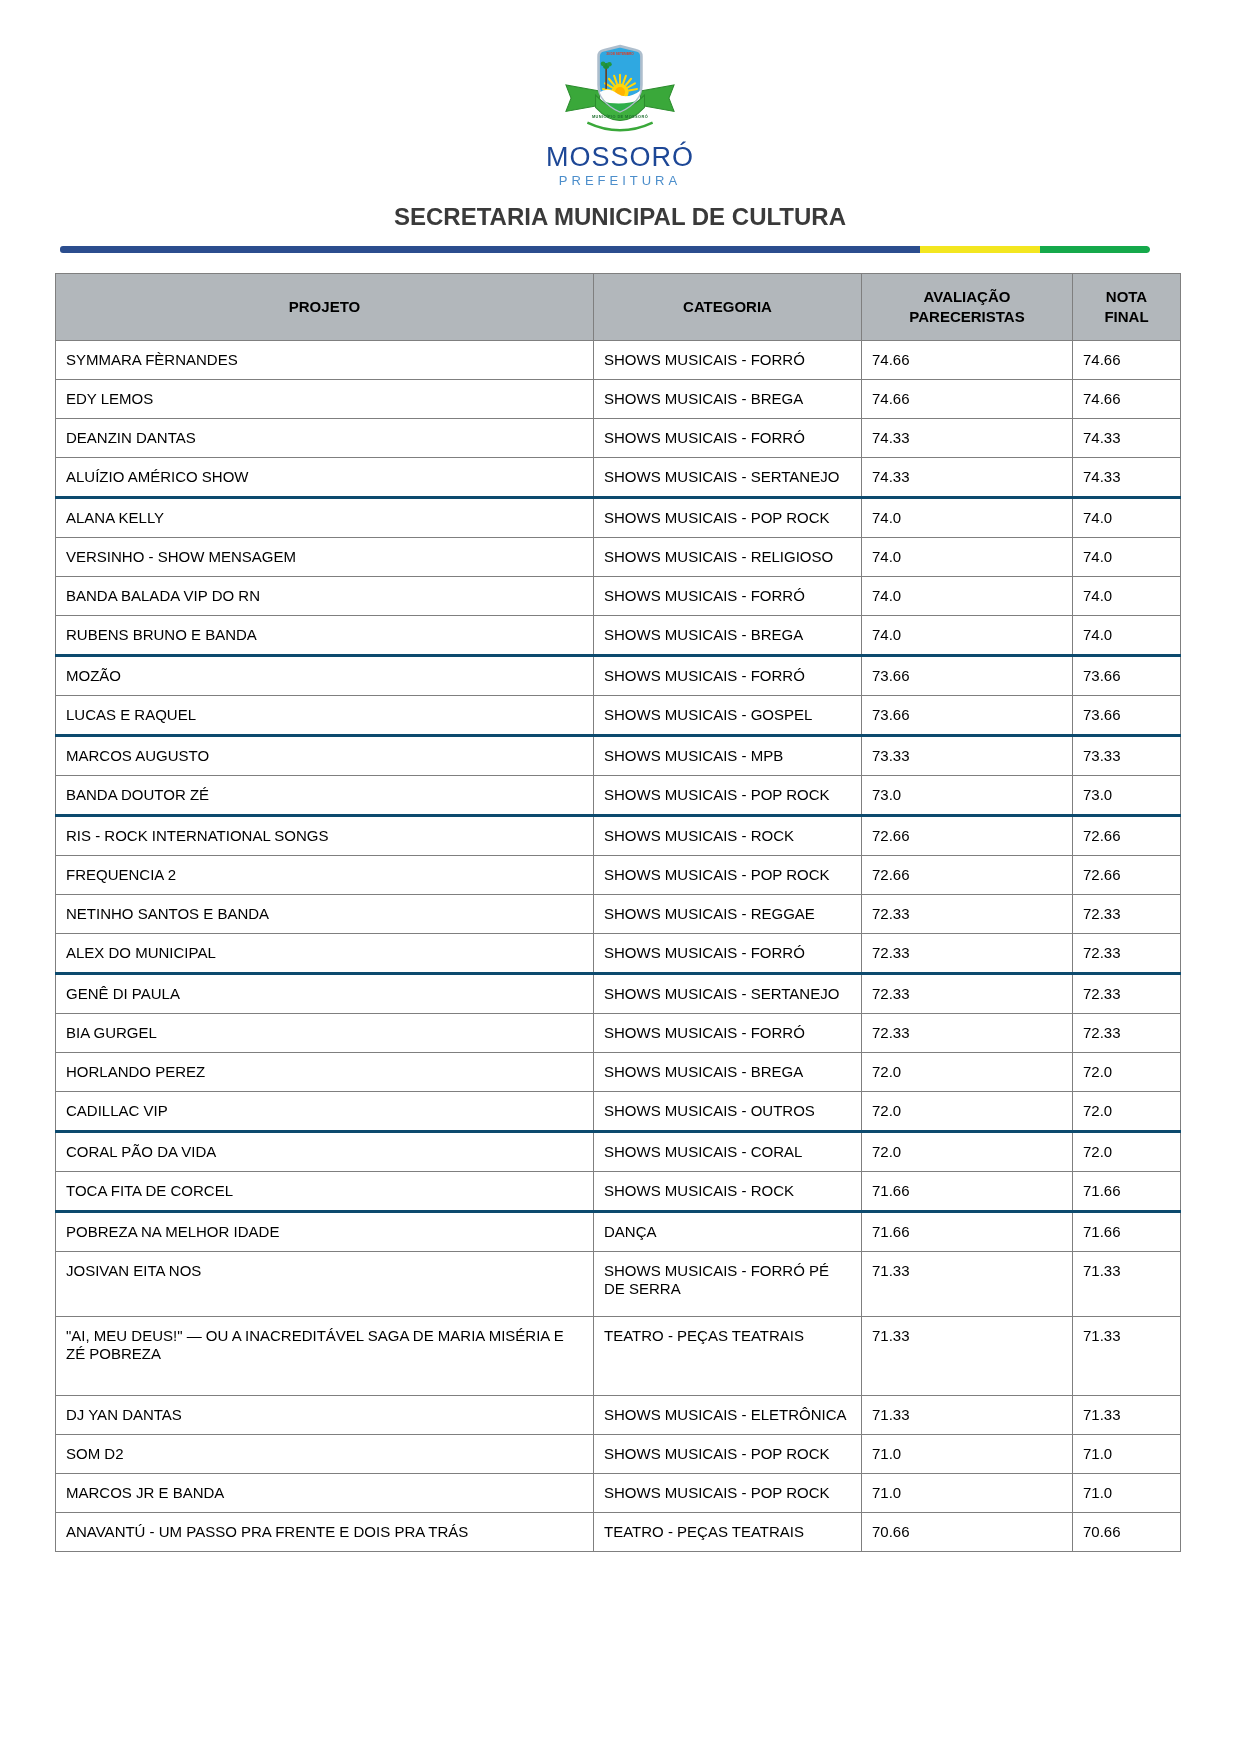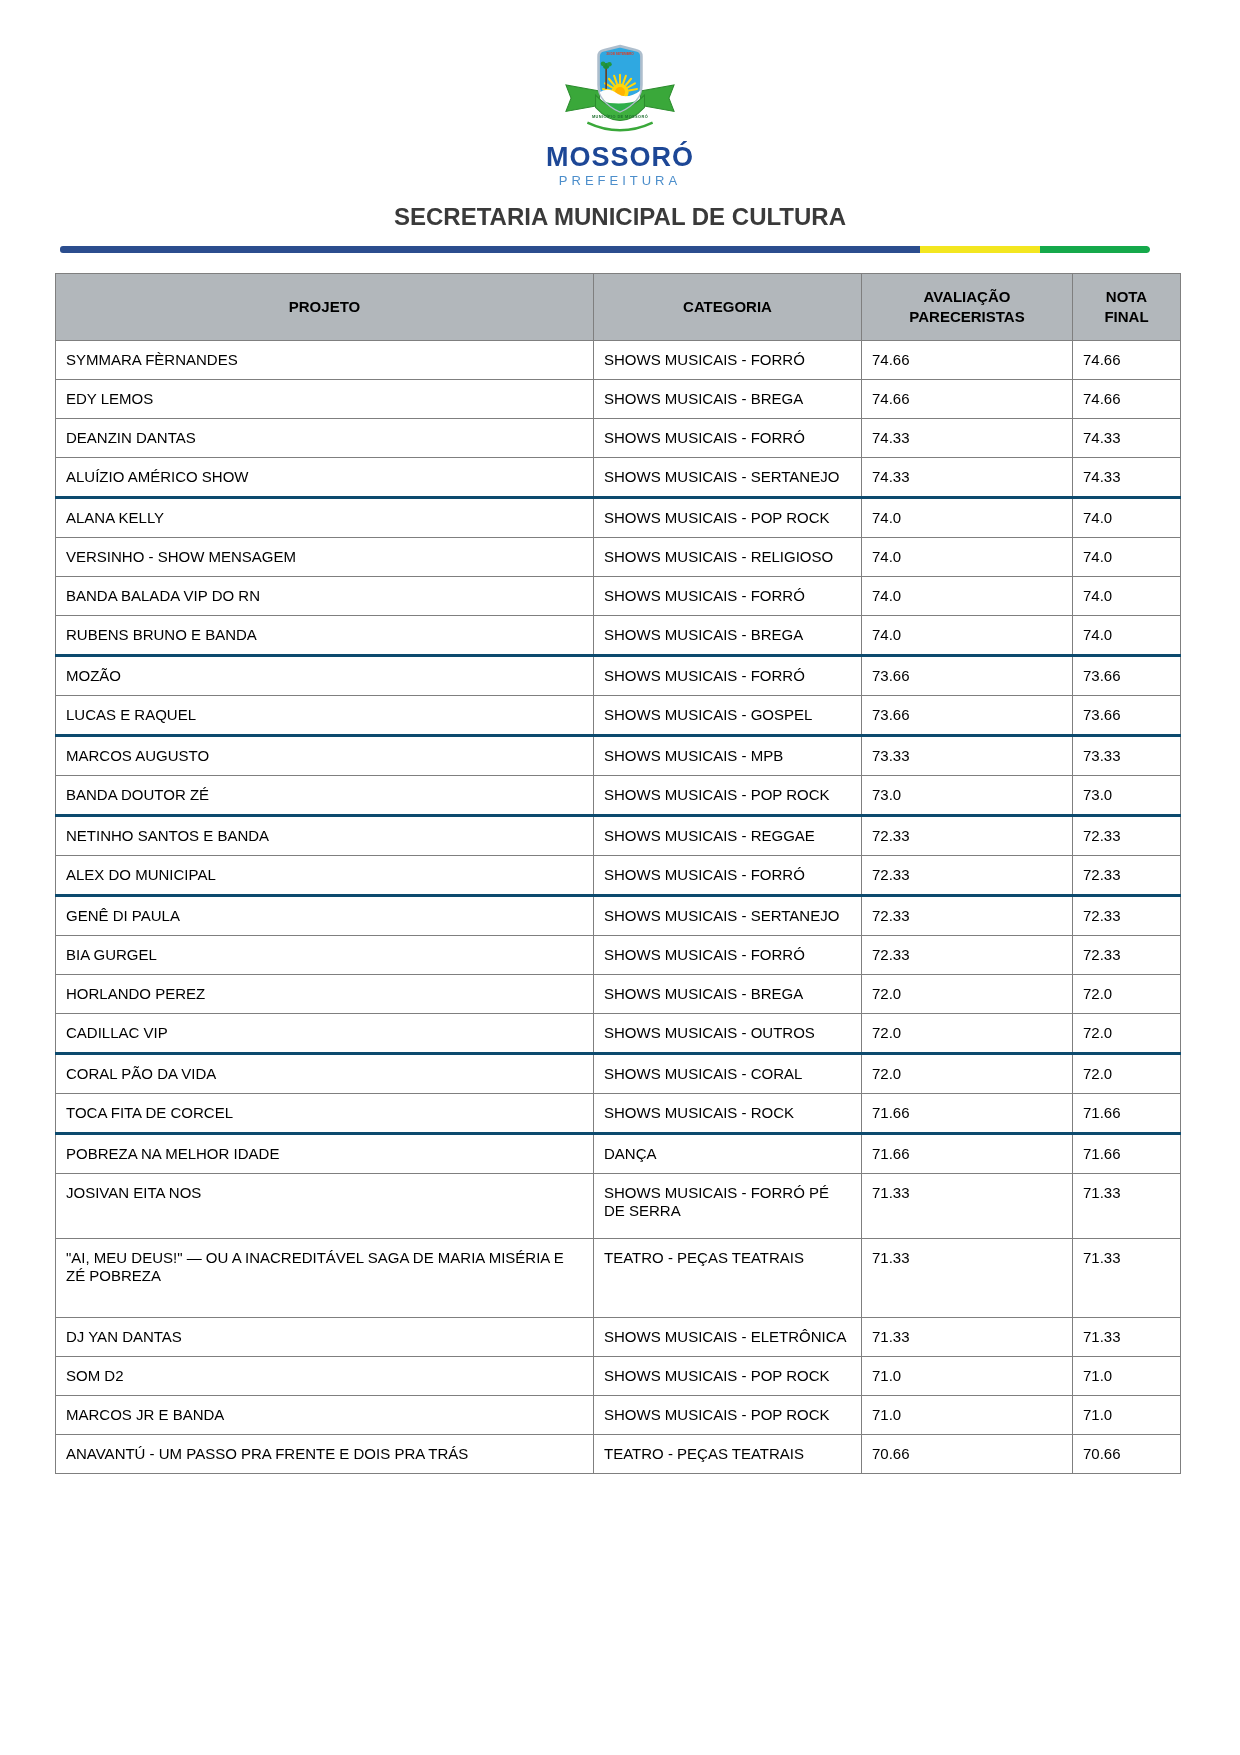--- a/index.html
+++ b/index.html
@@ -4,21 +4,21 @@
 <style>
   html,body{margin:0;padding:0;}
   body{
     width:1240px;height:1755px;background:#ffffff;
     font-family:"Liberation Sans", sans-serif;color:#000;
     position:relative;overflow:hidden;
   }
   .header-block{padding-top:40px;text-align:center;}
   .crest-svg{display:block;margin:0 auto;}
   .city-name{
-    margin-top:2px;font-size:27px;font-weight:700;color:#1d4796;
+    margin-top:2px;font-size:27px;font-weight:400;color:#1d4796;
     letter-spacing:1px;line-height:1;
   }
   .org-type{
     margin-top:3px;font-size:13px;font-weight:400;color:#4c8ecb;
     letter-spacing:4px;line-height:1;
   }
   .page-title{
     margin-top:17px;font-size:24px;font-weight:600;color:#3a3a3a;
     letter-spacing:0px;line-height:1.1;
   }
@@ -198,20 +198,32 @@
     <td>73.33</td>
     <td>73.33</td>
   </tr>
       <tr class="thick-after">
     <td>BANDA DOUTOR ZÉ</td>
     <td>SHOWS MUSICAIS - POP ROCK</td>
     <td>73.0</td>
     <td>73.0</td>
   </tr>
       <tr>
+    <td>RIS - ROCK INTERNATIONAL SONGS</td>
+    <td>SHOWS MUSICAIS - ROCK</td>
+    <td>72.66</td>
+    <td>72.66</td>
+  </tr>
+      <tr>
+    <td>FREQUENCIA 2</td>
+    <td>SHOWS MUSICAIS - POP ROCK</td>
+    <td>72.66</td>
+    <td>72.66</td>
+  </tr>
+      <tr>
     <td>NETINHO SANTOS E BANDA</td>
     <td>SHOWS MUSICAIS - REGGAE</td>
     <td>72.33</td>
     <td>72.33</td>
   </tr>
       <tr class="thick-after">
     <td>ALEX DO MUNICIPAL</td>
     <td>SHOWS MUSICAIS - FORRÓ</td>
     <td>72.33</td>
     <td>72.33</td>

